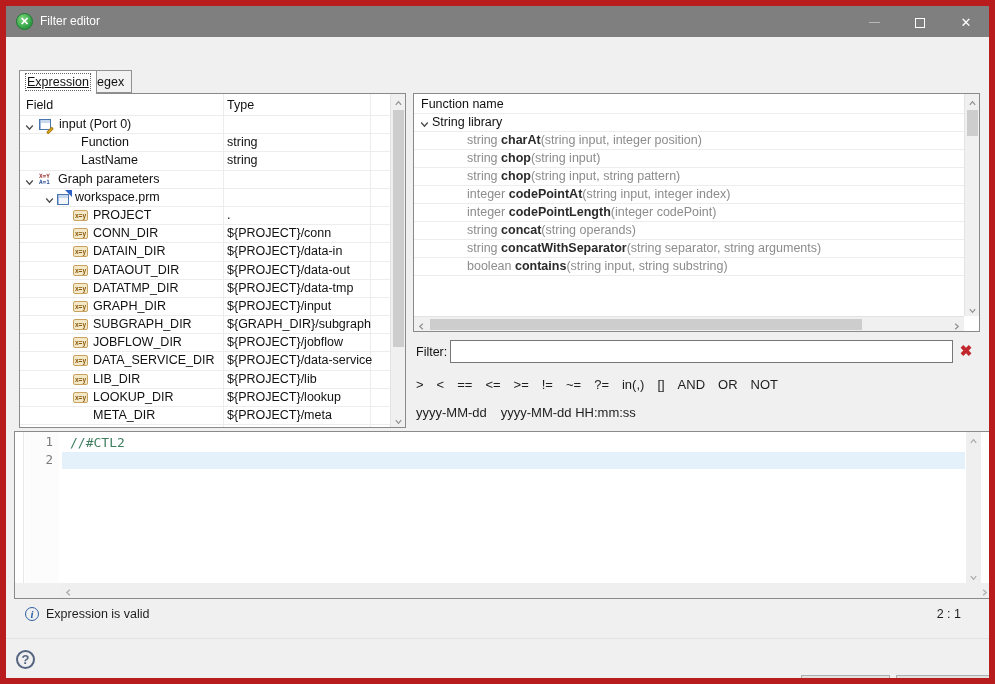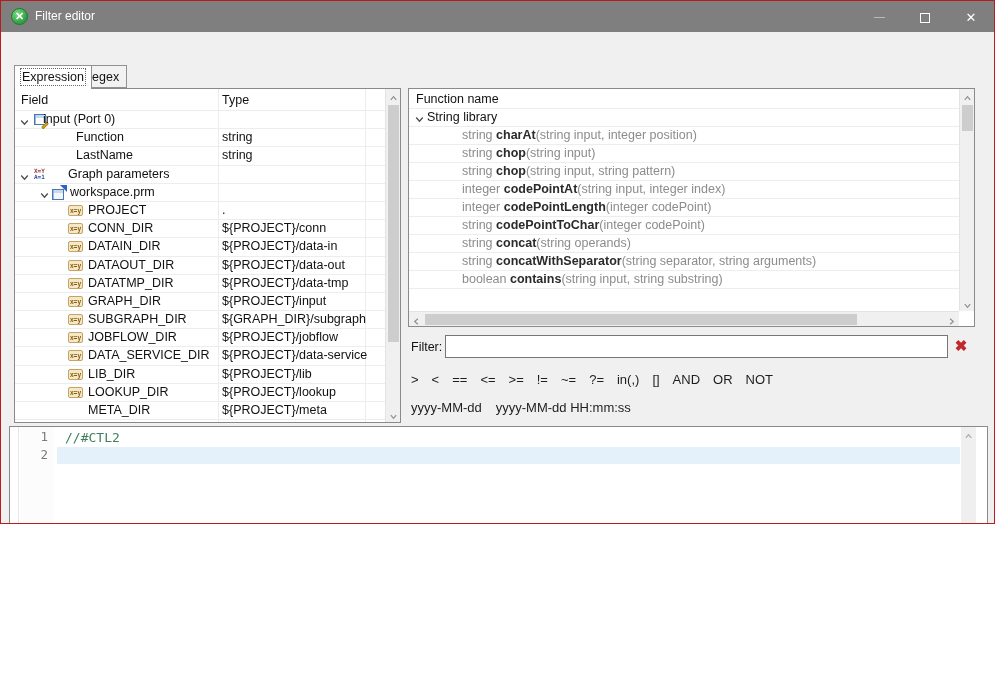--- a/index.html
+++ b/index.html
@@ -1,18 +1,18 @@
 <!DOCTYPE html>
 <html><head>
 <meta charset="utf-8">
 <style>
   * { margin:0; padding:0; box-sizing:border-box; }
   html,body { width:995px; height:684px; font-family:"Liberation Sans", sans-serif; }
-  .window { position:relative; width:995px; height:524px; background:#f0f0f0;
-            border:1px solid #b91c1c; overflow:hidden; }
+  .window { position:relative; width:995px; height:684px; background:#f0f0f0;
+            border:6px solid #b91c1c; overflow:hidden; }
 
   
   .titlebar { position:absolute; left:0; top:0; width:100%; height:31px; background:#7f7f7f; }
   .logo { position:absolute; left:10px; top:7px; width:17px; height:17px; border-radius:50%;
           background:radial-gradient(circle at 35% 30%, #7bd87b, #2f9e44 70%);
           border:1px solid #1e7a30; }
   .logo::after { content:"\2715"; position:absolute; left:0; top:0; width:100%; height:100%;
           color:#fff; font-size:11px; line-height:15px; text-align:center; font-weight:bold; }
   .title-text { position:absolute; left:34px; top:0; height:31px; line-height:31px;
           color:#ffffff; font-size:12px; }
@@ -27,21 +27,21 @@
   
   .menubar { position:absolute; left:0; top:31px; width:100%; height:24px; background:#ffffff; }
   .menu-item { position:absolute; left:7px; top:0; height:24px; line-height:23px; padding:0 5px;
                font-size:12.5px; color:#111; }
   .menu-item .accel { text-decoration:underline; }
 
   
   .tabs { position:absolute; left:13px; top:64px; height:24px; }
   .tab { position:absolute; top:0; height:24px; line-height:22px; font-size:12.5px; padding:0 7px;
          border:1px solid #919191; color:#111; }
-  .tab.active { left:0; background:#ffffff; border-bottom:none; z-index:3; height:24px; }
+  .tab.active { left:0; background:#ffffff; border-bottom:none; z-index:3; height:24px;text-decoration:underline; }
   .tab.active .tab-label { outline:1px dotted #666; outline-offset:1px; }
   .tab.inactive { left:62px; background:#f2f2f2; height:23px; border-left:none; }
 
   
   .fields-panel { position:absolute; left:13px; top:87px; width:387px; height:335px;
                   background:#ffffff; border:1px solid #8a8a8a; overflow:hidden; }
   .vline { position:absolute; top:0; bottom:0; width:1px; background:#ececec; }
   .fp-header { position:absolute; left:0; top:0; right:15px; height:22px; border-bottom:1px solid #ececec; }
   .fp-h-field { position:absolute; left:6px; top:0; line-height:22px; font-size:12.5px; color:#111; }
   .fp-h-type  { position:absolute; left:207px; top:0; line-height:22px; font-size:12.5px; color:#111; }
@@ -168,39 +168,39 @@
     </div>
     <div id="field-rows">
         <div class="trow">
           <span class="chev" style="left:4px"><svg width="11" height="11" viewBox="0 0 11 11">
               <path d="M2.2 3.5 L5.5 7.3 L8.8 3.5" fill="none" stroke="#4d4d4d" stroke-width="1.3"></path>
             </svg></span>
           <span class="ic ic-port" style="left:19px">
             <span class="grid"></span>
             <span class="pencil"></span>
           </span>
-          <span class="tlabel" style="left:28px">input (Port 0)</span>
+          <span class="tlabel" style="left:39px">input (Port 0)</span>
         </div>
         <div class="trow">
           <span class="tlabel" style="left:61px">Function</span>
           <span class="ttype">string</span>
         </div>
         <div class="trow">
           <span class="tlabel" style="left:61px">LastName</span>
           <span class="ttype">string</span>
         </div>
         <div class="trow">
           <span class="chev" style="left:4px"><svg width="11" height="11" viewBox="0 0 11 11">
               <path d="M2.2 3.5 L5.5 7.3 L8.8 3.5" fill="none" stroke="#4d4d4d" stroke-width="1.3"></path>
             </svg></span>
           <span class="ic ic-gp" style="left:19px">
             <span class="l1">X=Y</span>
             <span class="l2">A=1</span>
           </span>
-          <span class="tlabel" style="left:53px">Graph parameters</span>
+          <span class="tlabel" style="left:38px">Graph parameters</span>
         </div>
         <div class="trow">
           <span class="chev" style="left:24px"><svg width="11" height="11" viewBox="0 0 11 11">
               <path d="M2.2 3.5 L5.5 7.3 L8.8 3.5" fill="none" stroke="#4d4d4d" stroke-width="1.3"></path>
             </svg></span>
           <span class="ic ic-prm" style="left:37px">
             <span class="grid"></span>
             <span class="arr"></span>
           </span>
           <span class="tlabel" style="left:55px">workspace.prm</span>
@@ -294,23 +294,20 @@
           <span class="fbody"><span class="ret">string </span><span class="fname">chop</span><span class="ret">(string input)</span></span>
         </div>
         <div class="frow">
           <span class="fbody"><span class="ret">string </span><span class="fname">chop</span><span class="ret">(string input, string pattern)</span></span>
         </div>
         <div class="frow">
           <span class="fbody"><span class="ret">integer </span><span class="fname">codePointAt</span><span class="ret">(string input, integer index)</span></span>
         </div>
         <div class="frow">
           <span class="fbody"><span class="ret">integer </span><span class="fname">codePointLength</span><span class="ret">(integer codePoint)</span></span>
-        </div>
-        <div class="frow">
-          <span class="fbody"><span class="ret">string </span><span class="fname">codePointToChar</span><span class="ret">(integer codePoint)</span></span>
         </div>
         <div class="frow">
           <span class="fbody"><span class="ret">string </span><span class="fname">concat</span><span class="ret">(string operands)</span></span>
         </div>
         <div class="frow">
           <span class="fbody"><span class="ret">string </span><span class="fname">concatWithSeparator</span><span class="ret">(string separator, string arguments)</span></span>
         </div>
         <div class="frow">
           <span class="fbody"><span class="ret">boolean </span><span class="fname">contains</span><span class="ret">(string input, string substring)</span></span>
         </div>

